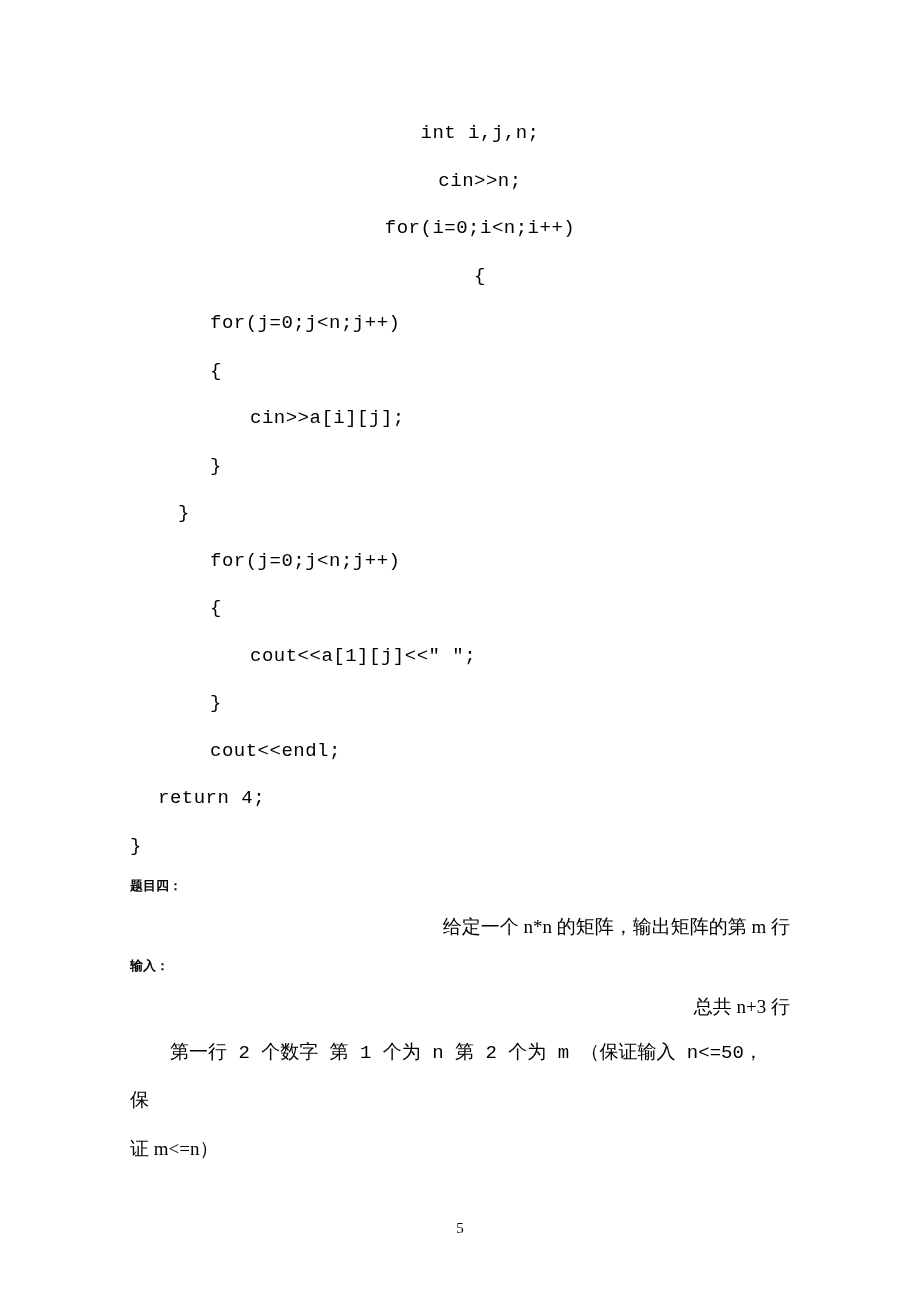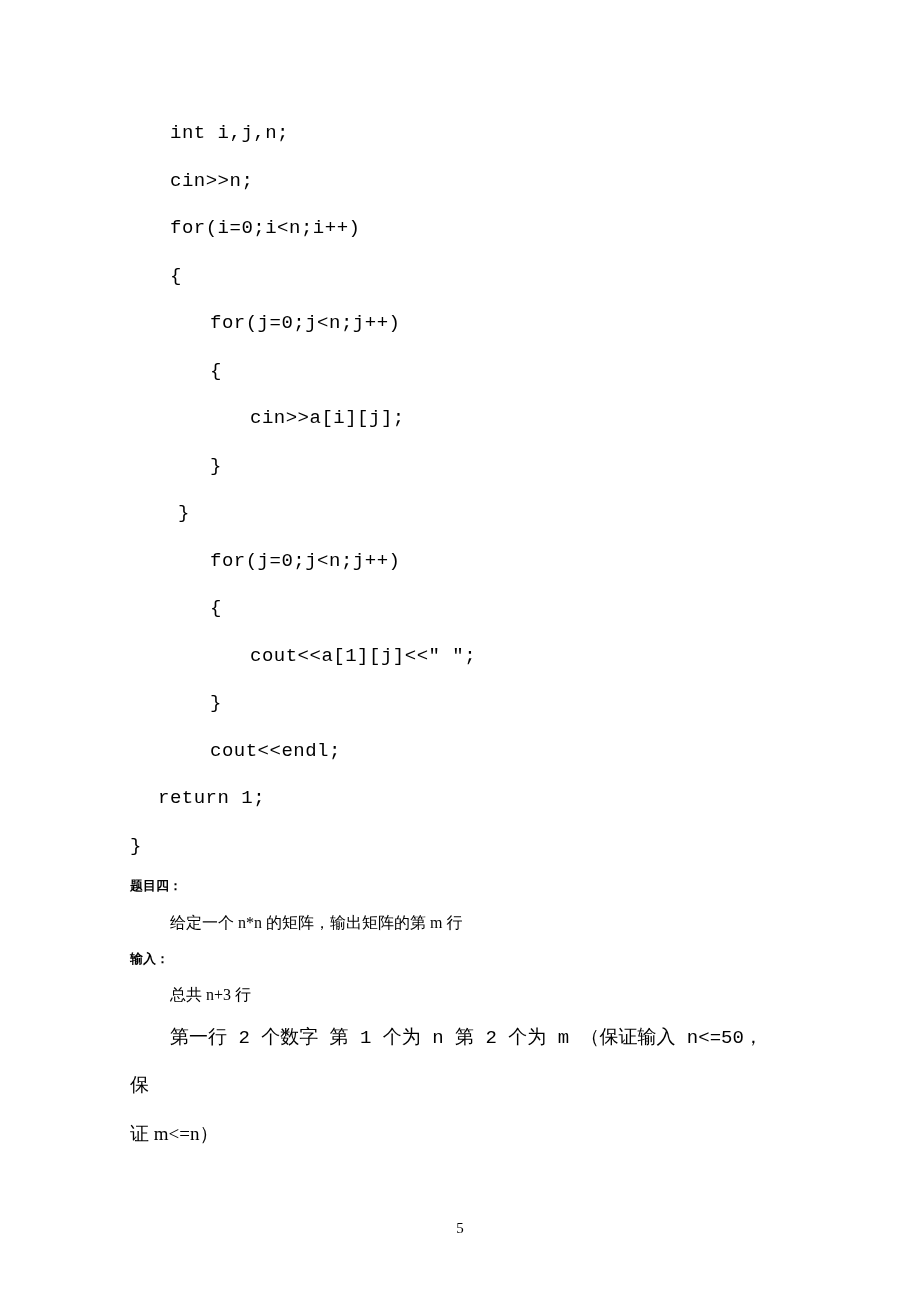--- a/index.html
+++ b/index.html
@@ -12,35 +12,36 @@
       position: relative;
       padding: 110px 130px 0 130px;
     }
     .code-block {
       font-family: "SimSun", "Courier New", monospace;
       font-size: 19px;
       line-height: 2.5;
       white-space: pre;
       letter-spacing: 0.5px;
     }
-    .indent-1 { padding-left: 40px; }
+    .indent-1 { padding-left: 40px; text-align: center; }
     .indent-2 { padding-left: 80px; }
     .indent-3 { padding-left: 120px; }
     .indent-half { padding-left: 48px; }
     .section-title {
       font-family: "SimHei", "黑体", sans-serif;
       font-weight: bold;
       font-size: 13px;
       line-height: 2.5;
     }
     .paragraph {
       font-family: "SimSun", "宋体", serif;
-      font-size: 16px;
+      font-size: 19px;
       line-height: 2.5;
       text-indent: 40px;
+      text-align: right;
     }
     .paragraph-wrap {
       font-family: Liberation Mono, monospace;
       font-size: 19px;
       line-height: 2.5;
       text-indent: 40px;
     }
     .paragraph-cont {
       font-family: Liberation Serif, serif;
       font-size: 19px;
@@ -66,21 +67,21 @@
 <div class="code-block indent-2">for(j=0;j&lt;n;j++)</div>
 <div class="code-block indent-2">{</div>
 <div class="code-block indent-3">cin&gt;&gt;a[i][j];</div>
 <div class="code-block indent-2">}</div>
 <div class="code-block indent-half">}</div>
 <div class="code-block indent-2">for(j=0;j&lt;n;j++)</div>
 <div class="code-block indent-2">{</div>
 <div class="code-block indent-3">cout&lt;&lt;a[1][j]&lt;&lt;" ";</div>
 <div class="code-block indent-2">}</div>
 <div class="code-block indent-2">cout&lt;&lt;endl;</div>
-<div class="code-block" style="padding-left:28px">return 1;</div>
+<div class="code-block" style="padding-left:28px">return 4;</div>
 <div class="code-block">}</div>
 
 <div class="section-title">题目四：</div>
 <div class="paragraph">给定一个 n*n 的矩阵，输出矩阵的第 m 行</div>
 
 <div class="section-title">输入：</div>
 <div class="paragraph">总共 n+3 行</div>
 <div class="paragraph-wrap">第一行  2 个数字  第 1 个为 n  第 2 个为 m （保证输入 n&lt;=50，  保</div>
 <div class="paragraph-cont">证 m&lt;=n）</div>
 

